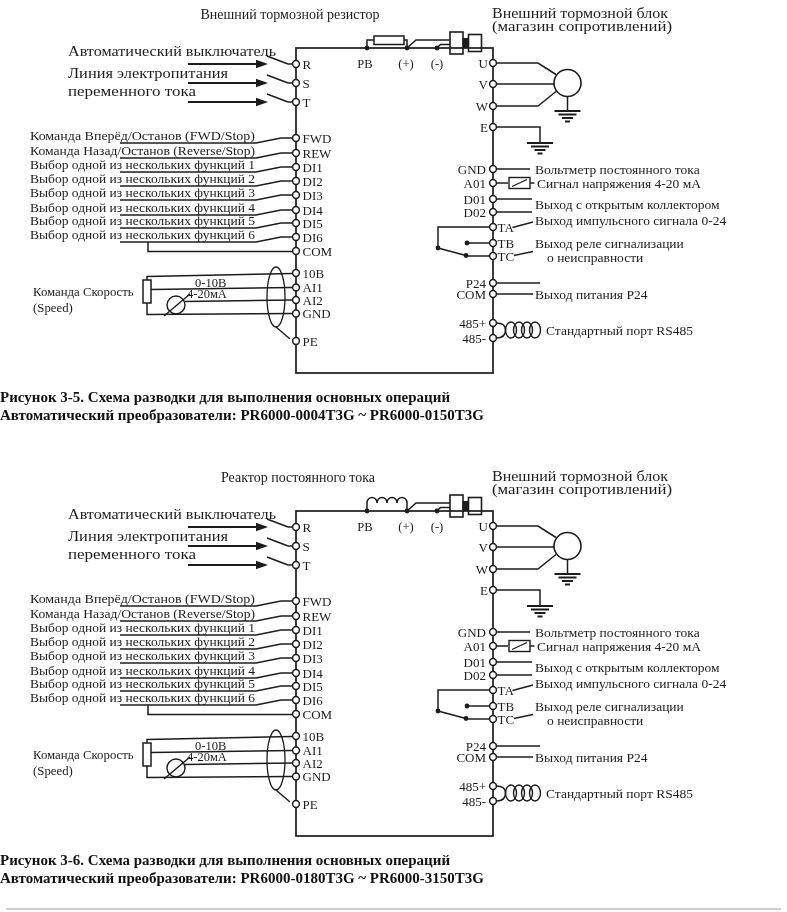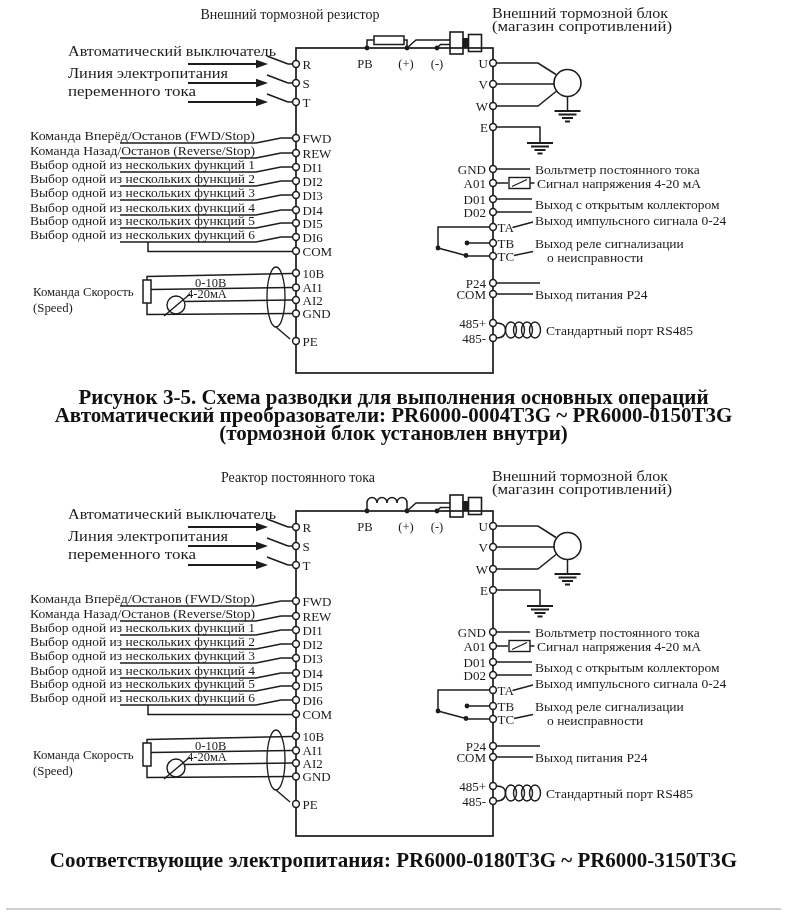--- a/index.html
+++ b/index.html
@@ -1,21 +1,21 @@
 <!DOCTYPE html>
 <html><head>
 <meta charset="utf-8">
 <style>
   html,body{margin:0;padding:0;background:#ffffff;}
   .page{position:relative;width:787px;height:912px;background:#ffffff;overflow:hidden;
         font-family:"Liberation Serif",serif;}
   #diagram-svg{position:absolute;left:0;top:0;}
   #diagram-svg text{font-family:"Liberation Serif",serif;}
-  .caption{position:absolute;left:0;width:787px;text-align:center;font-weight:bold;
-           font-size:21px;line-height:18px;color:#111;}
+  .caption{position:absolute;left:0;width:787px;font-weight:bold;
+           font-size:15px;line-height:18px;color:#111;}
   .page-edge{position:absolute;left:6px;right:6px;top:908px;height:2px;background:#cfcfcf;}
 </style>
 </head>
 <body>
 
 <div class="page">
 
   <svg id="diagram-svg" width="787" height="912" viewBox="0 0 787 912">
       <g>
         <rect x="296" y="48" width="197" height="325" fill="none" stroke="#1c1c1c" stroke-width="1.7"></rect>
@@ -385,21 +385,21 @@
         <ellipse cx="519" cy="330" rx="5.5" ry="8" fill="none" stroke="#1c1c1c" stroke-width="1.4"></ellipse>
         <ellipse cx="527" cy="330" rx="5.5" ry="8" fill="none" stroke="#1c1c1c" stroke-width="1.4"></ellipse>
         <ellipse cx="535" cy="330" rx="5.5" ry="8" fill="none" stroke="#1c1c1c" stroke-width="1.4"></ellipse>
         <text x="546" y="334.5" font-size="13.5" fill="#1c1c1c">Стандартный порт RS485</text>
       </g>
     </svg>
 
   <div class="caption" style="top:388px">
     <div>Рисунок 3-5. Схема разводки для выполнения основных операций</div>
     <div>Автоматический преобразователи: PR6000-0004T3G ~ PR6000-0150T3G</div>
-    <div>(тормозной блок установлен внутри)</div>
   </div>
 
   <div class="caption" style="top:851px">
-    <div>Соответствующие электропитания: PR6000-0180T3G ~ PR6000-3150T3G</div>
+    <div>Рисунок 3-6. Схема разводки для выполнения основных операций</div>
+    <div>Автоматический преобразователи: PR6000-0180T3G ~ PR6000-3150T3G</div>
   </div>
 
   <div class="page-edge"></div>
 </div>
 
 </body></html>

